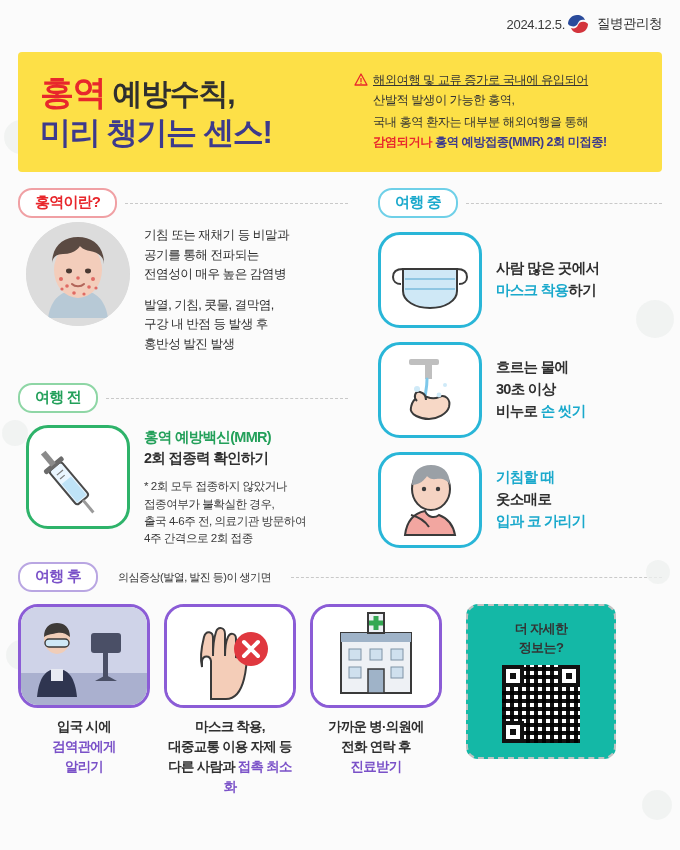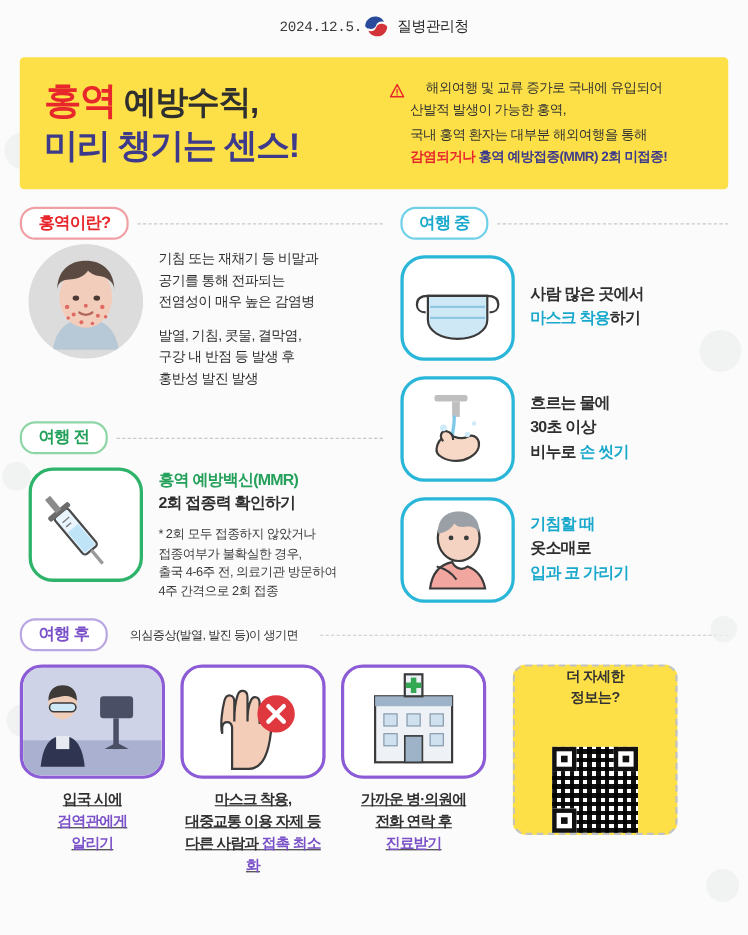--- a/index.html
+++ b/index.html
@@ -26,25 +26,24 @@
     content: "";
     position: absolute;
     border-radius: 50%;
     background: #eef0ef;
   }
 
   
   .top-bar {
     position: relative;
     height: 48px;
-    padding: 0 32px;
+    padding: 0 18px;
     display: flex;
     align-items: center;
-    justify-content: center;
-    font-family: Liberation Mono, monospace;
+    justify-content: flex-end;
   }
   .date {
     font-size: 13px;
     color: #3b3b3b;
     letter-spacing: -.3px;
   }
   .agency {
     display: flex;
     align-items: center;
     gap: 6px;
@@ -76,21 +75,21 @@
   .t1 .dark { color: #2f2f2f; }
   .t2 { font-size: 31px; font-weight: bold; color: #3d3a8c; letter-spacing: -1.3px; line-height: 1.22;}
   .title-right {
     flex: 1;
     font-size: 12.3px;
     line-height: 1.62;
     color: #333;
     letter-spacing: -.5px;
     padding-left: 14px;
   }
-  .warn-row { display: flex; align-items: center; gap: 19px; }
+  .warn-row { display: flex; align-items: flex-start; gap: 5px; text-decoration: underline; }
   .warn-ico {
     width: 14px; height: 13px; flex: none; margin-top: 2px;
     position: relative;
   }
   .warn-ico svg { display:block; }
   .title-right .b { color: #e8272c; font-weight: bold; }
   .title-right .p { color: #3d3a8c; font-weight: bold; }
   .ind { padding-left: 19px; }
 
   
@@ -115,21 +114,21 @@
   .dash {
     flex: 1; height: 0;
     border-top: 1.5px dashed #c9c9c9;
   }
 
   
   .cols {
     position: relative;
     display: flex;
     padding: 16px 18px 0 18px;
-    gap: 16px;
+    gap: 30px;
   }
   .col-left { width: 330px; }
   .col-right { flex: 1; }
 
   
   .intro {
     display: flex;
     gap: 14px;
     margin-top: 4px;
     align-items: flex-start;
@@ -209,34 +208,33 @@
     overflow: hidden;
   }
   .acap {
     text-align: center;
     font-size: 13.4px;
     font-weight: bold;
     line-height: 1.5;
     letter-spacing: -.7px;
     color: #2f2f2f;
     margin-top: 9px;
-    text-decoration: underline;
   }
   .acap .v { color: #7a51c8; }
   .qr-card {
     margin-left: 10px;
     width: 150px; height: 155px;
     border: 2px dashed #c2c2c2;
     border-radius: 12px;
     display: flex;
     flex-direction: column;
     align-items: center;
-    justify-content: space-between;
+    justify-content: center;
     gap: 8px;
-    background: #fde047;
+    background: #14b8a6;
   }
   .qr-label { font-size: 13px; font-weight: bold; color: #333; text-align: center; line-height: 1.45; letter-spacing:-.6px;}
   .qr {
     width: 78px; height: 78px;
     background:
       repeating-linear-gradient(90deg, #111 0 4px, #fff 4px 8px),
       repeating-linear-gradient(0deg, #111 0 4px, #fff 4px 8px);
     background-blend-mode: multiply;
     position: relative;
   }

